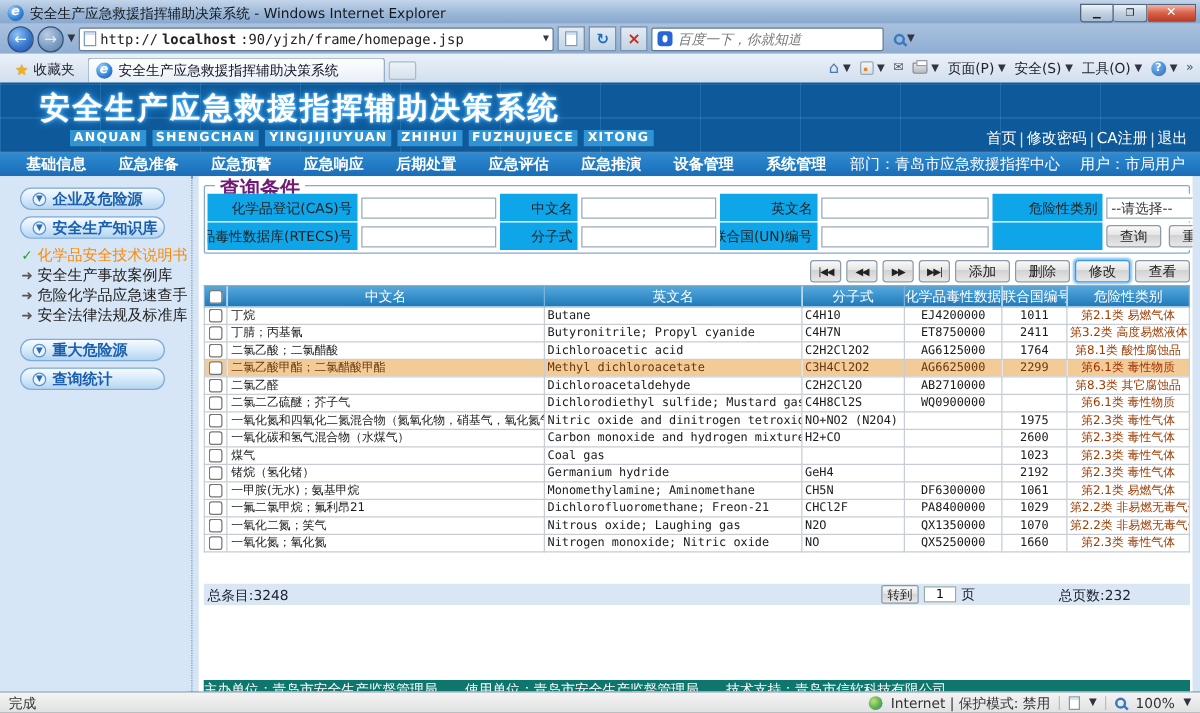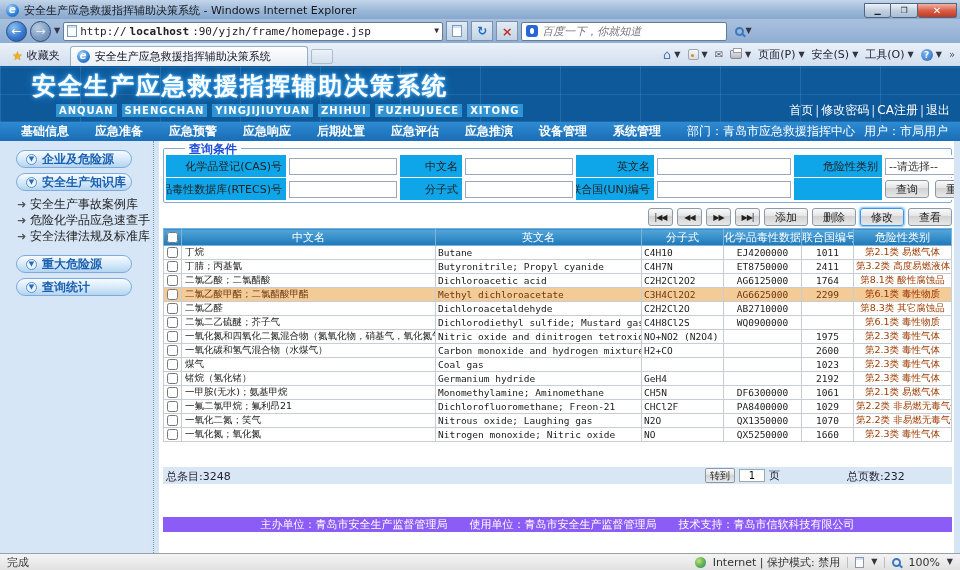--- a/index.html
+++ b/index.html
@@ -25,21 +25,21 @@
 .navbtn.back{background:radial-gradient(circle at 35% 30%,#8ec2f2,#3c7ad0 55%,#1b4f9e)}
 .navbtn.fwd{background:radial-gradient(circle at 35% 30%,#b9cde1,#7e9dc2 55%,#60819f);color:#e4ecf4}
 .addr{width:380px;height:19px;background:#fff;border:1px solid #647c94;border-radius:2px;display:flex;align-items:center;
  gap:3px;padding:0 3px;font-size:11px;color:#222;overflow:hidden}
 .addr .host{font-weight:bold}
 .page-ico{width:10px;height:12px;background:#fff;border:1px solid #7a9ac0;box-shadow:inset 0 2px 0 #cfe2f4;flex:0 0 auto}
 .abtn{width:22px;height:20px;border:1px solid #7b93ac;background:linear-gradient(#e2ebf4,#c2d4e4);
  display:flex;align-items:center;justify-content:center;font-size:12px;flex:0 0 auto}
 .abtn.refresh{color:#1d6ec0;font-weight:bold}
 .abtn.stop{color:#c33120;font-weight:bold;font-size:13px}
-.search{width:206px;height:19px;background:#fff;border:1px solid #647c94;border-radius:2px;display:flex;align-items:center;
+.search{width:186px;height:19px;background:#fff;border:1px solid #647c94;border-radius:2px;display:flex;align-items:center;
  gap:4px;padding:0 4px;font-size:11px;color:#777;font-style:italic;overflow:hidden}
 .baidu-ico{width:12px;height:12px;border-radius:3px;background:#2866d8;position:relative;flex:0 0 auto}
 .baidu-ico::after{content:"";position:absolute;left:4px;top:3px;width:4px;height:6px;border-radius:50%;background:#fff}
 .mag{position:relative;width:9px;height:9px;border:2px solid #3a78c0;border-radius:50%;flex:0 0 auto}
 .mag::after{content:"";position:absolute;width:5px;height:2px;background:#3a78c0;right:-4px;bottom:-2px;transform:rotate(45deg)}
 .magbtn{width:26px;height:20px;display:flex;align-items:center;justify-content:center;gap:2px}
 
 .tabbar{height:23px;display:flex;align-items:flex-end;gap:3px;padding:0 5px;
  background:linear-gradient(#eaf1f9,#d2dfee);font-size:11px;color:#223}
 .favbtn{display:flex;align-items:center;gap:4px;height:19px;padding:0 7px;margin-bottom:1px}
@@ -65,41 +65,41 @@
 .apptitle{position:absolute;left:32px;top:4px;font-size:24px;font-weight:bold;color:#fff;letter-spacing:2px;
  text-shadow:0 0 8px #2fa8ff,0 0 3px #8fd0ff,0 0 1px #fff;white-space:nowrap}
 .pinyin{position:absolute;left:56px;top:38px;display:flex;gap:5px}
 .pychip{background:#2f93d4;color:#fff;font-size:10px;font-weight:bold;padding:1px 3px;letter-spacing:1px;white-space:nowrap}
 .hlinks{position:absolute;right:10px;top:36px;display:flex;align-items:center;color:#fff;font-size:12px;white-space:nowrap}
 .hsep{color:#cfe4f4;padding:0 2px}
 
 .appnav{height:19px;display:flex;align-items:center;padding:0 8px;color:#fff;font-size:12px;
  background:linear-gradient(#2d8bd2,#1a6db6)}
 .nav-item{padding:0 13px;font-weight:bold;white-space:nowrap}
-.nav-right{margin-left:auto;display:flex;gap:9px;padding-right:4px;white-space:nowrap}
+.nav-right{margin-left:auto;display:flex;gap:16px;padding-right:4px;white-space:nowrap}
 
 .content{height:412px;display:flex;background:#d6e5f5}
 .sidebar{width:150px;padding-top:9px;font-size:12px;background:#d7e6f6;overflow:hidden}
 .sb-btn{display:flex;align-items:center;gap:5px;width:116px;height:18px;margin:0 0 5px 16px;padding-left:9px;
  border:1px solid #7fabdc;border-radius:9px;color:#1a5fb0;font-weight:bold;font-size:12px;white-space:nowrap;
  background:linear-gradient(#f7fbff,#d7eafa 50%,#b4d5f0)}
 .sb-ico{width:11px;height:11px;border:1px solid #5a92cc;border-radius:50%;background:#eaf4fc;color:#2a6ab8;
  font-size:7px;line-height:9px;text-align:center;flex:0 0 auto}
 .sb-items{margin:2px 0 11px 0}
 .sb-item{height:16px;line-height:16px;padding-left:17px;color:#222;white-space:nowrap;overflow:hidden}
 .sb-item .mark{display:inline-block;width:13px;font-weight:bold;font-size:11px}
 .sb-item .mark.check{color:#2f9e2f}
 .sb-item .mark.arrow{color:#555}
 .sb-item.active{color:#ff8800}
 .splitter{width:9px;position:relative}
 .splitter::before{content:"";position:absolute;left:3px;top:0;bottom:0;border-left:1px dotted #7a98b8}
 .main{flex:1;margin-right:6px;background:#fff;position:relative;font-size:12px;overflow:hidden}
 
 .qbox{position:absolute;left:4px;right:2px;top:7px;height:55px;border:1px solid #84a8d8;border-radius:2px}
-.qlegend{position:absolute;top:-8px;left:21px;background:#fff;padding:0 4px;color:#1d4ed8;font-weight:bold;font-size:12px}
+.qlegend{position:absolute;top:-8px;left:8px;background:#fff;padding:0 4px;color:#701a75;font-weight:bold;font-size:16px}
 .qgrid{position:absolute;left:2px;right:2px;top:6px;bottom:2px;display:grid;gap:1px;background:#fff;
  grid-template-columns:120px 112px 62px 112px 78px 138px 88px 1fr;grid-auto-rows:1fr}
 .ql{background:#0ea5e9;display:flex;align-items:center;justify-content:flex-end;padding-right:4px;
  font-size:11px;color:#222;white-space:nowrap;overflow:hidden}
 .qf{background:#fff;display:flex;align-items:center;padding:0 2px}
 .qf input{width:100%;height:17px;border:1px solid #9aaabb;font-size:11px;padding:0 2px;font-family:inherit}
 .qselect{width:100%;height:17px;border:1px solid #9aaabb;background:#fff;display:flex;align-items:center;
  font-size:11px;color:#333;padding-left:3px}
 .btn{height:18px;border:1px solid #8a9aa8;border-radius:3px;font-size:11px;padding:0 10px;color:#222;
  display:inline-flex;align-items:center;justify-content:center;white-space:nowrap;font-family:inherit;
@@ -124,22 +124,22 @@
 tr.selected td{background:#f3cb96;color:#6b3710}
 tr.selected td.hz{color:#9c2f00}
 
 .pagebar{position:absolute;top:326px;left:4px;width:789px;height:17px;background:#d9e7f5;font-size:11px;color:#223}
 .pb-total{position:absolute;left:3px;top:2px}
 .pb-goto{position:absolute;left:542px;top:1px;display:flex;align-items:center;gap:4px}
 .gobtn{height:15px;padding:0 4px;font-size:10px;border-radius:2px}
 .pb-goto input{width:26px;height:13px;border:1px solid #9aa;font-size:10px;text-align:center;font-family:inherit}
 .pb-pages{position:absolute;left:684px;top:2px}
 
-.mainfooter{position:absolute;top:376px;left:4px;width:789px;height:15px;background:#8b5cf6;color:#fff;
- font-size:11px;line-height:15px;text-align:center;white-space:nowrap;overflow:hidden}
+.mainfooter{position:absolute;top:403px;left:4px;width:789px;height:15px;background:#0f766e;color:#fff;
+ font-size:11px;line-height:15px;text-align:left;white-space:nowrap;overflow:hidden}
 
 .statusbar{height:17px;background:linear-gradient(#f4f4f4,#e1e1e1);border-top:1px solid #98a0a8;
  display:flex;align-items:center;padding:0 7px;font-size:11px;color:#333}
 .st-right{margin-left:auto;display:flex;align-items:center;gap:7px}
 .globe{width:11px;height:11px;border-radius:50%;background:radial-gradient(circle at 35% 35%,#bfe080,#58b048 55%,#2f7ad0)}
 .vsep{width:1px;height:11px;background:#b6bec6}
 .sh-ico{width:9px;height:11px;background:#fff;border:1px solid #8898a8;box-shadow:inset 0 2px 0 #d8e4ee}
 </style>
 </head>
 <body>
@@ -271,20 +271,21 @@
     <div class="sidebar">
         <div class="sb-btn">
           <span class="sb-ico">▼</span>
           <span>企业及危险源</span>
         </div>
         <div class="sb-btn">
           <span class="sb-ico">▼</span>
           <span>安全生产知识库</span>
         </div>
         <div class="sb-items">
+          <div class="sb-item active"><span class="mark check">✓</span><span>化学品安全技术说明书</span></div>
           <div class="sb-item"><span class="mark arrow">➜</span><span>安全生产事故案例库</span></div>
           <div class="sb-item"><span class="mark arrow">➜</span><span>危险化学品应急速查手...</span></div>
           <div class="sb-item"><span class="mark arrow">➜</span><span>安全法律法规及标准库</span></div>
         </div>
         <div class="sb-btn">
           <span class="sb-ico">▼</span>
           <span>重大危险源</span>
         </div>
         <div class="sb-btn">
           <span class="sb-ico">▼</span>

